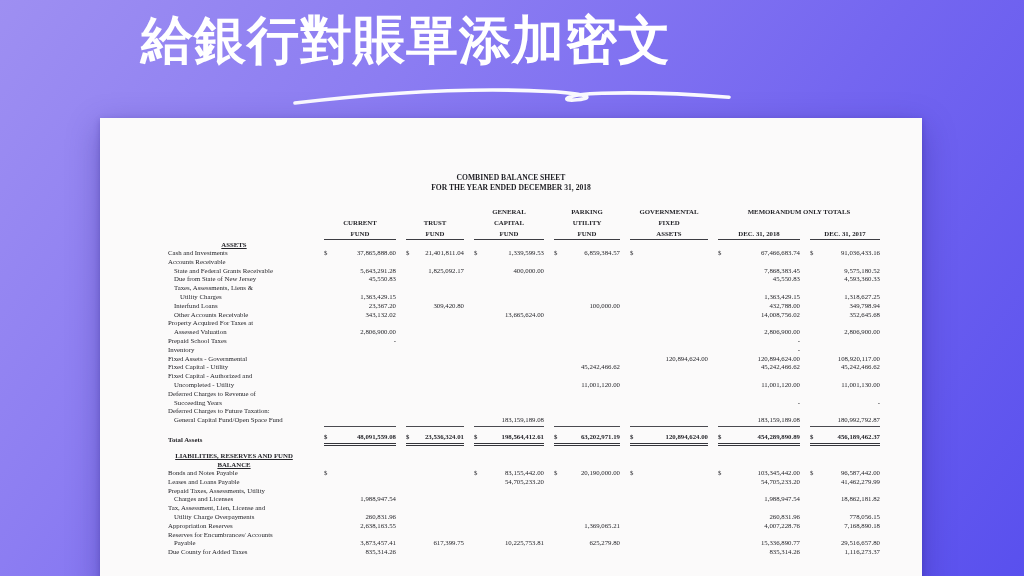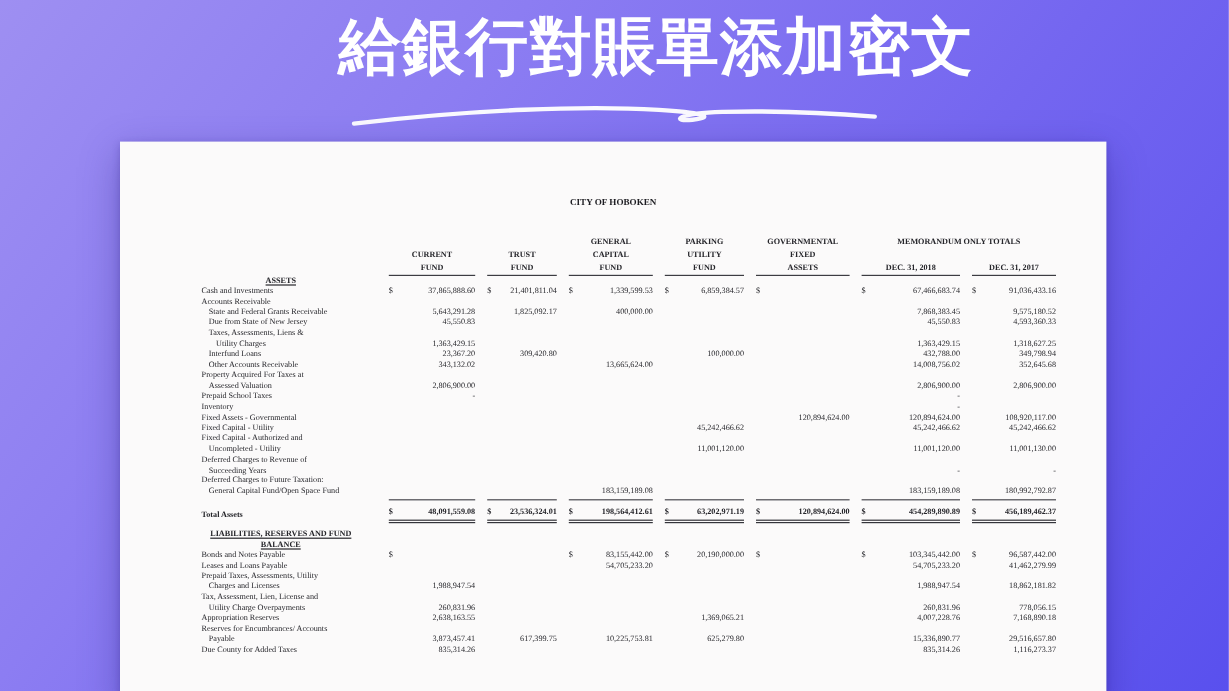--- a/index.html
+++ b/index.html
@@ -4,21 +4,21 @@
 <style>
   html,body{margin:0;padding:0;width:1024px;height:576px;overflow:hidden;}
   body{
     position:relative;
     font-family:"Liberation Sans", sans-serif;
     background:linear-gradient(128deg,#9e8ff2 0%,#8c7df2 30%,#7466f0 62%,#5950ee 100%);
   }
   
   .slide-title{
     position:absolute;left:0;top:8px;width:812px;
-    text-align:right;color:#ffffff;
+    text-align:center;color:#ffffff;
     font-size:52px;line-height:64px;font-weight:800;letter-spacing:1px;
     font-family:"Liberation Sans", sans-serif;
   }
   .squiggle{position:absolute;left:287px;top:84px;width:450px;height:26px;}
   
   .paper{
     position:absolute;left:100px;top:118px;width:822px;height:470px;
     background:#fbfafa;
     box-shadow:0 10px 30px rgba(35,25,120,.35), 0 2px 6px rgba(35,25,120,.25);
     color:#232327;
@@ -50,22 +50,23 @@
 <body>
 
 <div class="slide-title">給銀行對賬單添加密文</div>
 
 <svg class="squiggle" viewBox="0 0 450 26" xmlns="http://www.w3.org/2000/svg">
   <path d="M 8 19 C 110 7, 200 4, 262 7.5 C 295 9.3, 312 13.5, 290 15.8 C 272 17.6, 276 10.5, 315 9.3 C 362 7.9, 408 10.5, 442 13.2" fill="none" stroke="#ffffff" stroke-width="3.6" stroke-linecap="round" opacity="0.96"></path>
 </svg>
 
 <div class="paper">
   <div class="doc-head">
-    <div>CITY OF HOBOKEN</div>
     <div class="sp"></div>
+    <div>COMBINED BALANCE SHEET</div>
+    <div>FOR THE YEAR ENDED DECEMBER 31, 2018</div>
   </div>
   <div class="sheet">
       <div class="trow hrow">
         <div class="hcell"></div>
         <div class="hcell"></div>
         <div class="hcell"></div>
         <div class="hcell">GENERAL</div>
         <div class="hcell">PARKING</div>
         <div class="hcell">GOVERNMENTAL</div>
         <div class="memo-span">MEMORANDUM ONLY TOTALS</div>

